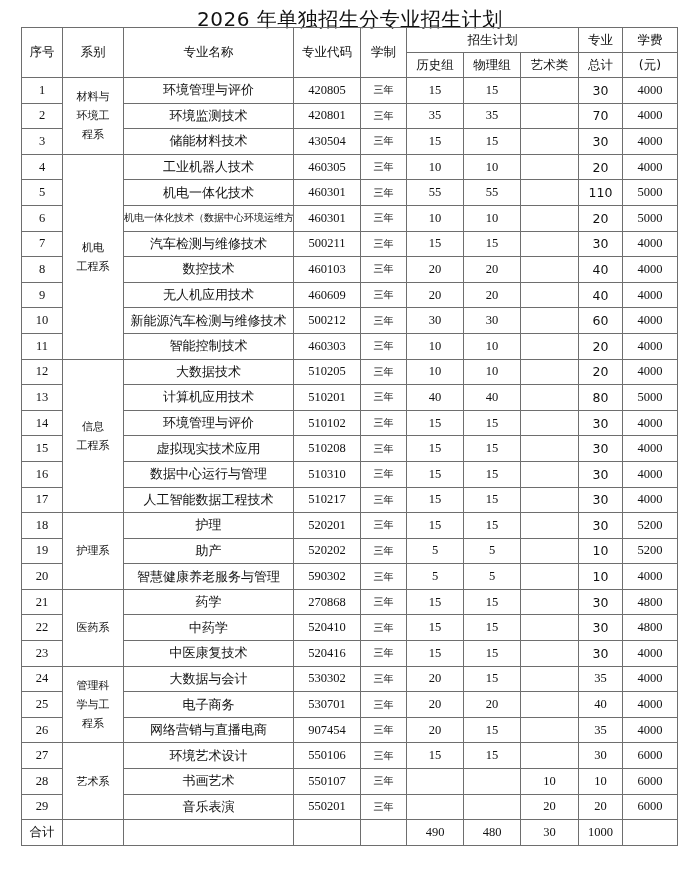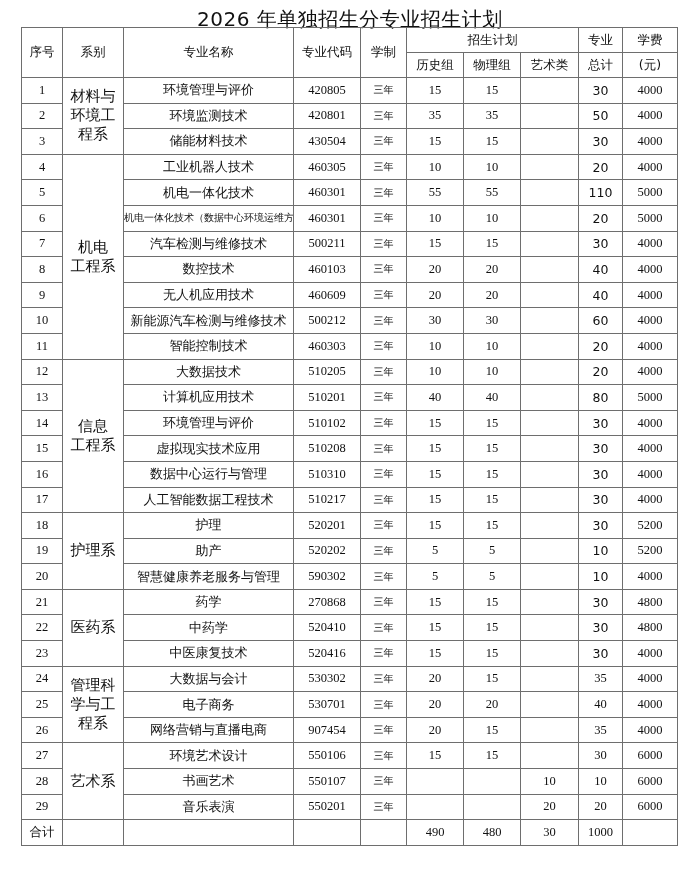--- a/index.html
+++ b/index.html
@@ -22,21 +22,21 @@
   th {
     font-weight: normal;
     font-family: "DejaVu Sans", "Liberation Sans", sans-serif;
     font-size: 12.5px; height: 24px;
   }
   td { height: 24.6px; }
   .serif { font-family: "Liberation Serif", "DejaVu Serif", serif; font-size: 12.5px; }
   .sans  { font-family: "DejaVu Sans", "Liberation Sans", sans-serif; font-size: 10px; }
   .name  { font-family: "DejaVu Sans", "Liberation Sans", sans-serif; font-size: 13px; }
   .name.small { font-size: 10px; }
-  .dept  { font-family: "DejaVu Sans", "Liberation Sans", sans-serif; font-size: 15px; line-height: 19px; white-space: normal; }
+  .dept  { font-family: "DejaVu Sans", "Liberation Sans", sans-serif; font-size: 11px; line-height: 19px; white-space: normal; }
   .total-sans { font-family: "DejaVu Sans", "Liberation Sans", sans-serif; font-size: 12.5px; }
 </style>
 </head>
 <body>
 
 <div class="title">2026 年单独招生分专业招生计划</div>
 
 <table>
   <colgroup>
     <col style="width:41px">
@@ -87,21 +87,21 @@
         <td class="serif">4000</td>
       </tr>
       <tr>
         <td class="serif">2</td>
         <td class="name">环境监测技术</td>
         <td class="serif">420801</td>
         <td class="sans">三年</td>
         <td class="serif">35</td>
         <td class="serif">35</td>
         <td class="serif"></td>
-        <td class="total-sans">50</td>
+        <td class="total-sans">70</td>
         <td class="serif">4000</td>
       </tr>
       <tr>
         <td class="serif">3</td>
         <td class="name">储能材料技术</td>
         <td class="serif">430504</td>
         <td class="sans">三年</td>
         <td class="serif">15</td>
         <td class="serif">15</td>
         <td class="serif"></td>

